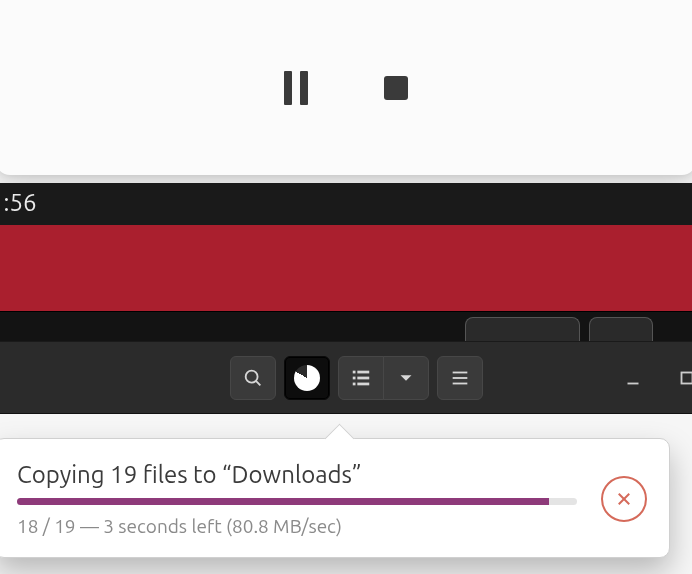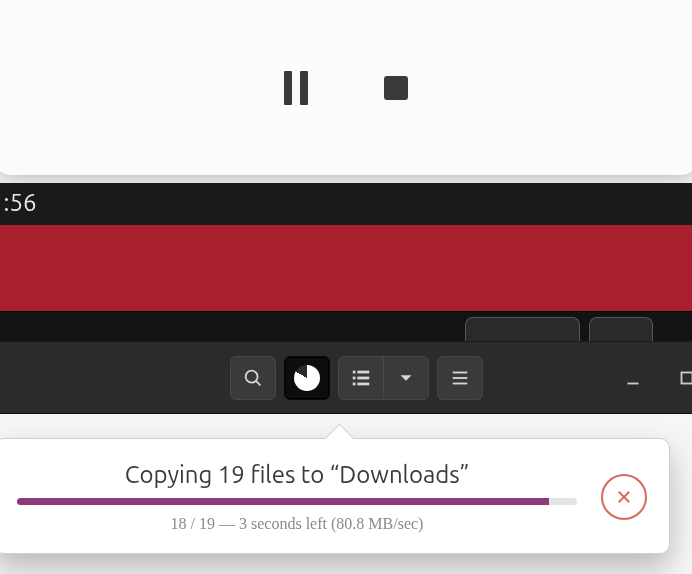--- a/index.html
+++ b/index.html
@@ -131,32 +131,32 @@
   .popover::before {
     content: "";
     position: absolute;
     top: -11px; left: 334px;
     width: 20px; height: 20px;
     background: #fff;
     border-left: 1px solid #d0d0d0;
     border-top: 1px solid #d0d0d0;
     transform: rotate(45deg);
   }
-  .op-row { display: flex; align-items: center; gap: 24px; text-align: center; }
+  .op-row { display: flex; align-items: center; gap: 24px; }
   .op-text { flex: 1; }
   .op-title { font-size: 24px; color: #3b3b3b; margin-bottom: 10px; }
   .progress {
     width: 100%; height: 7px;
     background: #e4e4e4;
     border-radius: 4px;
     overflow: hidden;
     margin-bottom: 10px;
   }
   .progress > div { height: 100%; background: #8e3a7a; }
-  .op-sub { font-size: 16px; color: #8a8a8a; font-family: Liberation Serif, serif; }
+  .op-sub { font-size: 19px; color: #8a8a8a; }
   .cancel-btn {
     width: 46px; height: 46px;
     border-radius: 50%;
     border: 2px solid #d56a5a;
     display: flex; align-items: center; justify-content: center;
     color: #d56a5a;
     cursor: pointer;
     background: #fff;
   }
   .cancel-btn svg { width: 18px; height: 18px; }

